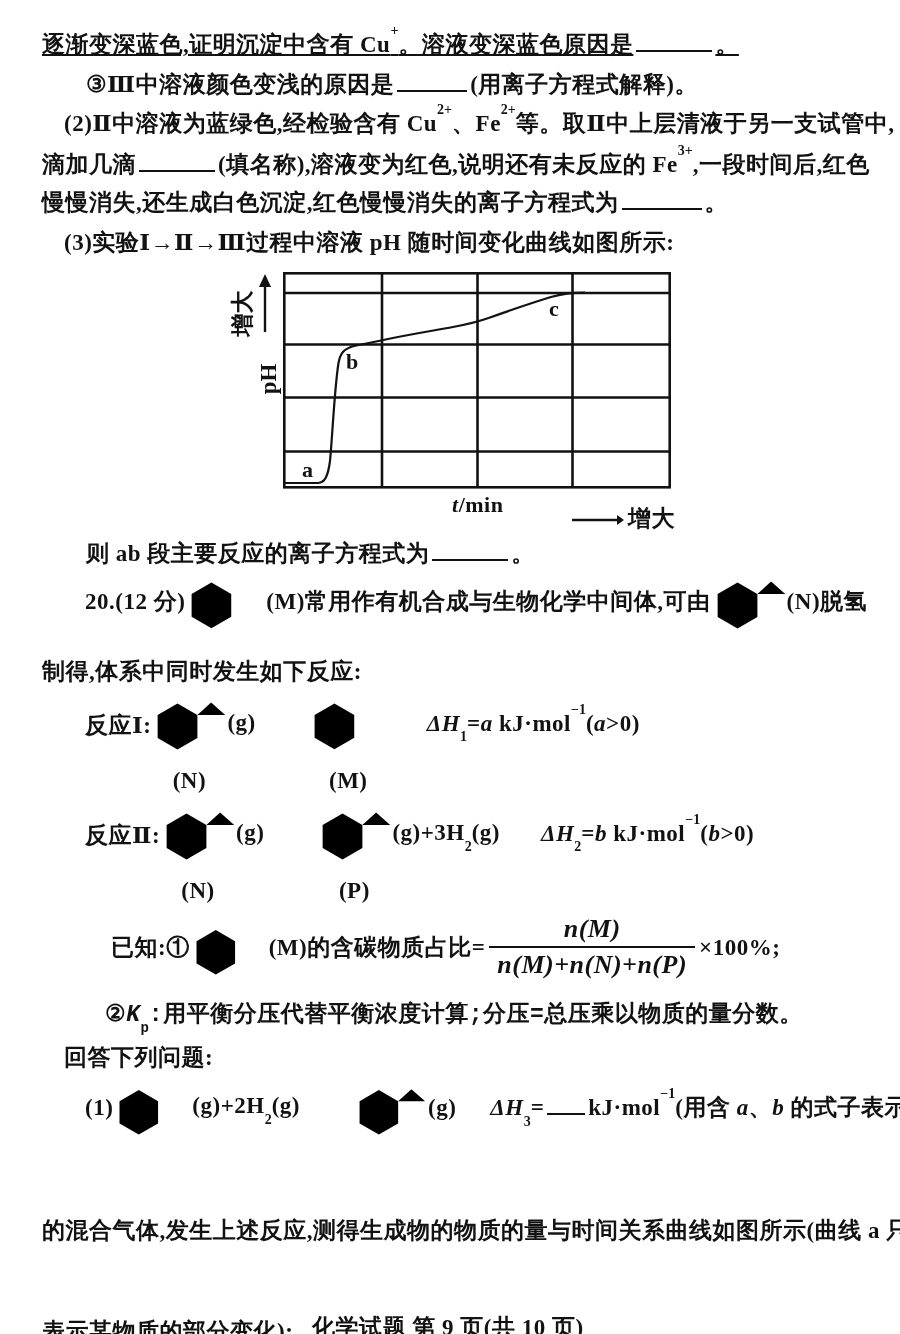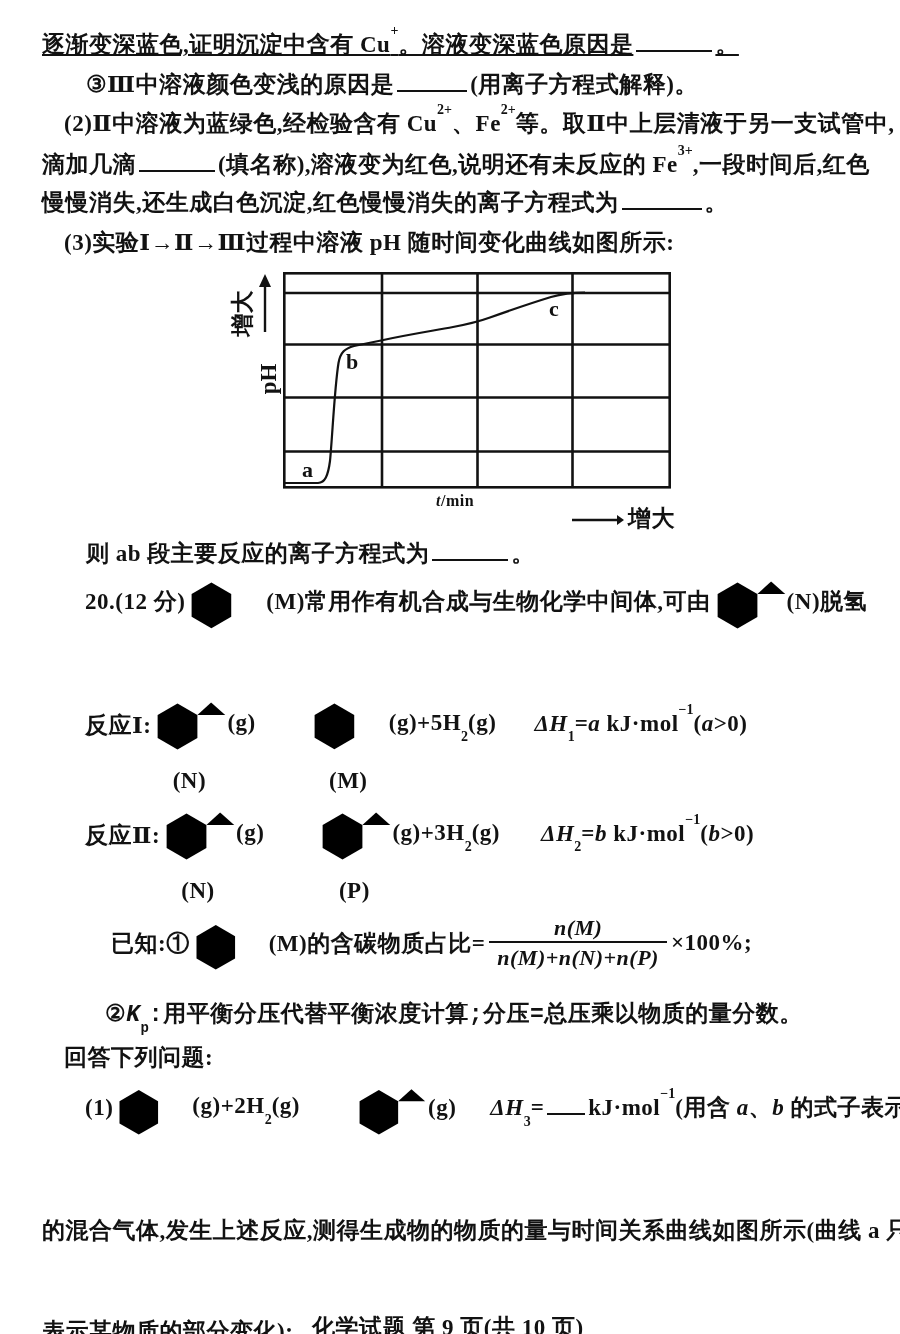--- a/index.html
+++ b/index.html
@@ -19,21 +19,21 @@
   .struct{display:block;}
   .graph-svg{position:absolute;left:283px;top:272px;}
   .graph-svg .grid{stroke:#121212;stroke-width:2.6;fill:none;}
   .graph-svg .curve{stroke:#121212;stroke-width:2.2;fill:none;}
   .pt{position:absolute;font-size:22px;}
   .v-label{position:absolute;transform:rotate(-90deg);transform-origin:center;white-space:nowrap;
            font-size:23px;text-align:center;}
   .arrow-svg line{stroke:#121212;stroke-width:2.4;}
   .arrow-svg polygon{fill:#121212;stroke:none;}
   .frac{display:inline-flex;flex-direction:column;align-items:center;vertical-align:middle;
-        font-size:22px;line-height:1.25;margin:0 4px;}
+        font-size:26px;line-height:1.25;margin:0 4px;}
   .frac .num{padding:0 8px;}
   .frac .den{border-top:2.2px solid #121212;padding:1px 8px;}
 </style>
 </head>
 <body>
 
 <div class="page">
 
   <svg width="0" height="0" style="position:absolute" aria-hidden="true">
     <defs>
@@ -110,21 +110,21 @@
     <span class="pt" style="left:346px;top:349px;">b</span>
     <span class="pt" style="left:549px;top:296px;">c</span>
 
     <div class="v-label" style="left:219px;top:298px;width:46px;">增大</div>
     <svg class="arrow-svg" style="position:absolute;left:258px;top:274px;" width="14" height="60" viewBox="0 0 14 60">
       <line x1="7" y1="58" x2="7" y2="7"></line>
       <polygon points="1,13 7,0 13,13"></polygon>
     </svg>
     <div class="v-label" style="left:251px;top:366px;width:36px;">pH</div>
 
-    <div class="line" style="left:436px;top:492px;font-size:16px;">
+    <div class="line" style="left:452px;top:492px;font-size:22px;">
       <span class="it">t</span><span>/min</span>
     </div>
     <div class="flexrow" style="left:572px;top:503px;">
       <svg class="arrow-svg" width="52" height="12" viewBox="0 0 52 12" style="margin-top:3px;margin-right:4px;">
         <line x1="0" y1="6" x2="45" y2="6"></line>
         <polygon points="45,1 52,6 45,11"></polygon>
       </svg>
       <span>增大</span>
     </div>
   </div>
@@ -137,40 +137,40 @@
     <span>20.(12 分)</span>
     <svg class="struct" width="81" height="62" viewBox="0 0 92 70">
         <use href="#sym-m"></use>
       </svg>
     <span>(M)常用作有机合成与生物化学中间体,可由</span>
     <svg class="struct" width="76" height="62" viewBox="0 0 86 70">
         <use href="#sym-n"></use>
       </svg>
     <span>(N)脱氢</span>
   </div>
+  <div class="line" style="left:42px;top:656px;">制得,体系中同时发生如下反应:</div>
 
   <div class="rxnrow" style="left:85px;top:690px;">
     <span class="txt">反应Ⅰ:</span>
     <div class="struct-col">
       <svg class="struct" width="76" height="64" viewBox="0 0 86 70">
           <use href="#sym-n"></use>
         </svg>
       <span class="cap">(N)</span>
     </div>
     <span class="txt">(g)</span>
     <svg class="eq-svg" width="44" height="16" viewBox="0 0 44 16" style="margin:26px 4px 0 4px;">
         <use href="#sym-equil"></use>
       </svg>
     <div class="struct-col">
       <svg class="struct" width="81" height="64" viewBox="0 0 92 70">
           <use href="#sym-m"></use>
         </svg>
       <span class="cap">(M)</span>
     </div>
-    <span class="txt"><span>(g)+5H</span><sub class="s">2</sub><span>(g)</span></span>
     <span class="txt" style="margin-left:38px;"><span class="it">ΔH</span><sub class="s">1</sub><span>=</span><span class="it">a</span><span> kJ·mol</span><sup class="s">−1</sup><span>(</span><span class="it">a</span><span>&gt;0)</span></span>
   </div>
 
   <div class="rxnrow" style="left:85px;top:800px;">
     <span class="txt">反应Ⅱ:</span>
     <div class="struct-col">
       <svg class="struct" width="76" height="64" viewBox="0 0 86 70">
           <use href="#sym-n"></use>
         </svg>
       <span class="cap">(N)</span>

